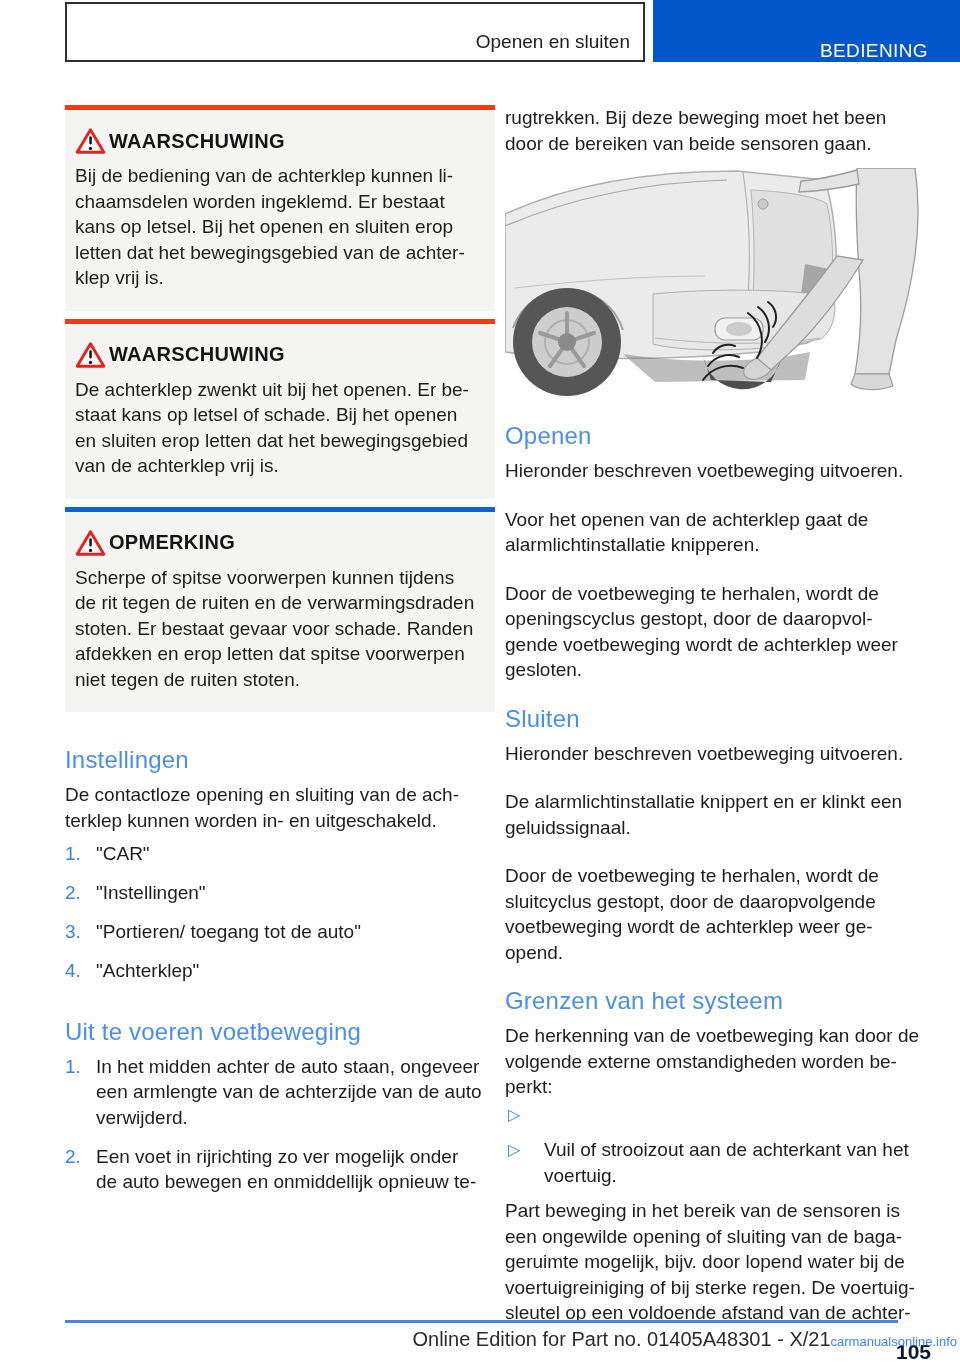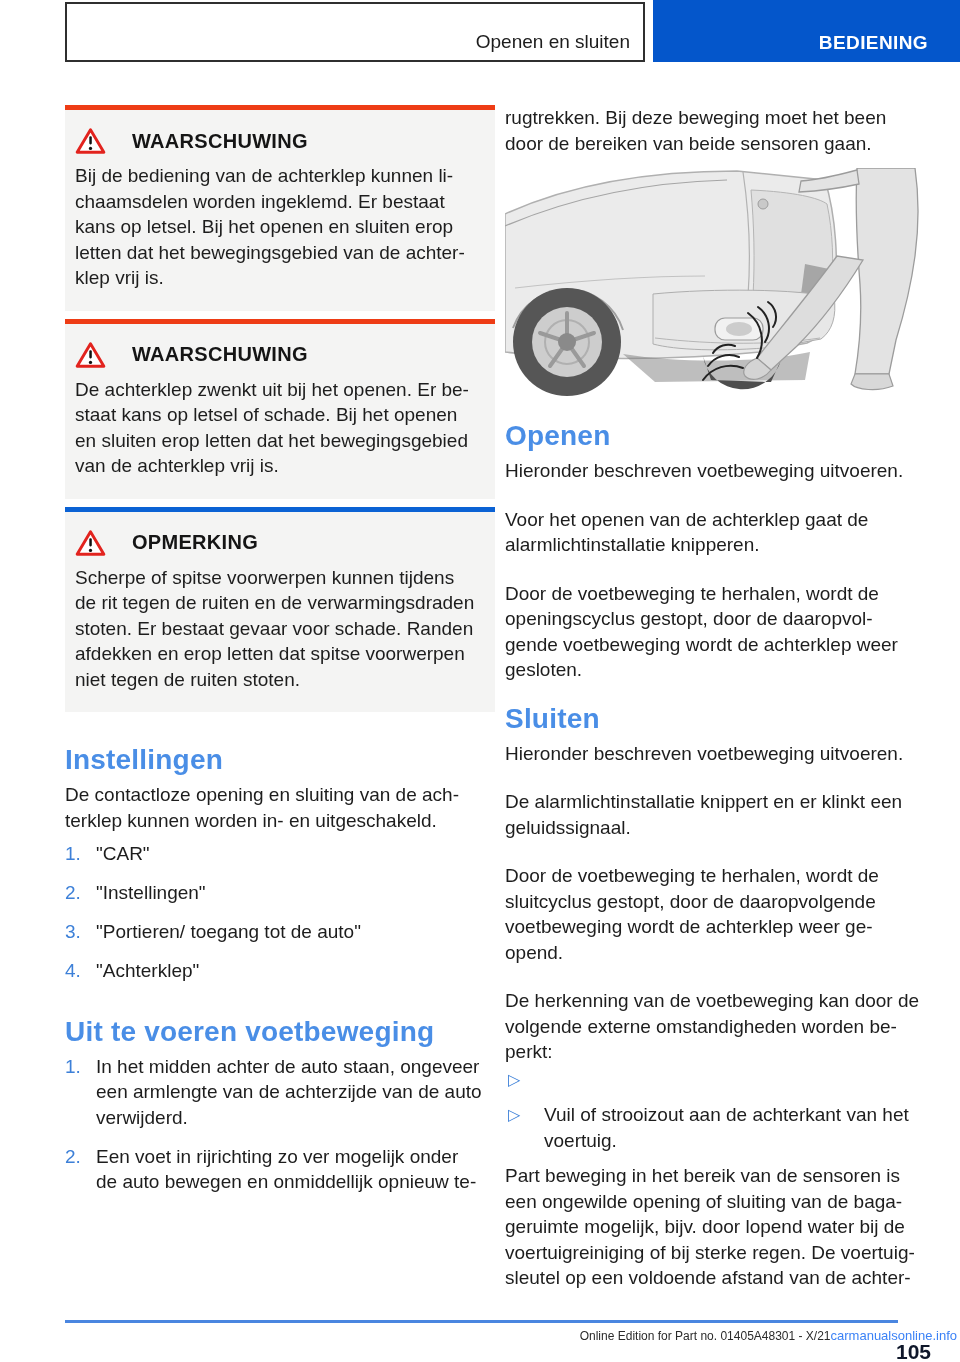--- a/index.html
+++ b/index.html
@@ -15,45 +15,45 @@
   
   .page-header { position:absolute; top:0; left:65px; right:0; height:62px; display:flex; }
   .chapter-box {
     margin-top:2px; width:580px; border:2px solid #2f2f2f; background:#fff;
     display:flex; align-items:flex-end; justify-content:flex-end;
     padding:0 13px 7px 0; font-size:19px; color:#1d1d1d;
   }
   .section-box {
     margin-left:8px; flex:1; background:#0456cb; color:#ffffff;
     display:flex; align-items:flex-end; justify-content:flex-end;
-    padding:0 32px 8px 0; font-size:19px; font-weight:bold; letter-spacing:0.4px;
+    padding:0 32px 0 0; font-size:19px; font-weight:normal; letter-spacing:0.4px;
   }
 
   
   .columns { position:absolute; top:105px; left:65px; width:866px; display:flex; }
   .col-left  { width:430px; flex:none; }
   .col-right { width:426px; flex:none; margin-left:10px; }
 
   .body-text { font-size:19px; line-height:25.5px; color:#1d1d1d; }
   .pre { white-space:pre-line; }
   p.body-text + p.body-text { margin-top:23px; }
 
   
   .notice { background:#f4f4f3; margin-bottom:8px; }
   .notice-bar { height:5px; }
   .notice.warning .notice-bar { background:#ee3c15; }
   .notice.note    .notice-bar { background:#0b62d4; }
   .notice-body { padding:17px 12px 20px 10px; }
-  .notice-title-row { display:flex; align-items:center; gap:26px; margin-bottom:8px; }
+  .notice-title-row { display:flex; align-items:center; gap:3px; margin-bottom:8px; }
   .tri { width:31px; height:28px; flex:none; }
   .notice-title { font-size:20px; font-weight:bold; letter-spacing:0.3px; color:#151515; }
 
   
   h2.sect {
-    color:#4a8ee6; font-size:28px; font-weight:bold;
+    color:#4a8ee6; font-size:24px; font-weight:normal;
     margin:22px 0 8px 0; letter-spacing:0.2px; line-height:28px;
   }
   .col-left h2.sect { margin-top:34px; }
 
   
   .num-list { list-style:none; margin-top:8px; }
   .num-list li { display:flex; margin-bottom:13.5px; }
   .num-list .num { color:#3d80d8; width:31px; flex:none; font-size:19px; line-height:25.5px; }
 
   
@@ -61,21 +61,21 @@
   .bullet-list li { display:flex; margin-bottom:10px; }
   .bullet-marker { color:#3d80d8; width:39px; flex:none; font-size:16px; line-height:25.5px; padding-left:3px; }
 
   
   .illustration { margin-top:12px; width:426px; height:232px; overflow:hidden; }
 
   
   .page-number { position:absolute; top:1340px; right:29px; font-size:21px; font-weight:bold; color:#0f172a; }
   .footer-rule { position:absolute; top:1320px; left:65px; width:833px; height:3px; background:#4a86e0; }
   .footer-line { position:absolute; top:1328px; right:3px; white-space:nowrap; display:flex; align-items:baseline; }
-  .edition { font-size:12px; color:#2b2b2b; }
+  .edition { font-size:20px; color:#2b2b2b; }
   .watermark { font-size:13px; color:#3b82f6; }
 </style>
 </head>
 <body>
 
 <div class="page">
 
   <header class="page-header">
     <div class="chapter-box">
       <span>Openen en sluiten</span>
@@ -256,20 +256,21 @@
 
       <h2 class="sect">Sluiten</h2>
       <p class="body-text pre">Hieronder beschreven voetbeweging uitvoeren.</p>
       <p class="body-text pre">De alarmlichtinstallatie knippert en er klinkt een
 geluidssignaal.</p>
       <p class="body-text pre">Door de voetbeweging te herhalen, wordt de
 sluitcyclus gestopt, door de daaropvolgende
 voetbeweging wordt de achterklep weer ge-
 opend.</p>
 
+      <h2 class="sect">Grenzen van het systeem</h2>
       <p class="body-text pre">De herkenning van de voetbeweging kan door de
 volgende externe omstandigheden worden be-
 perkt:</p>
       <ul class="bullet-list">
         <li>
           <span class="bullet-marker">▷</span>
         </li>
         <li>
           <span class="bullet-marker">▷</span>
           <span class="body-text pre">Vuil of strooizout aan de achterkant van het

